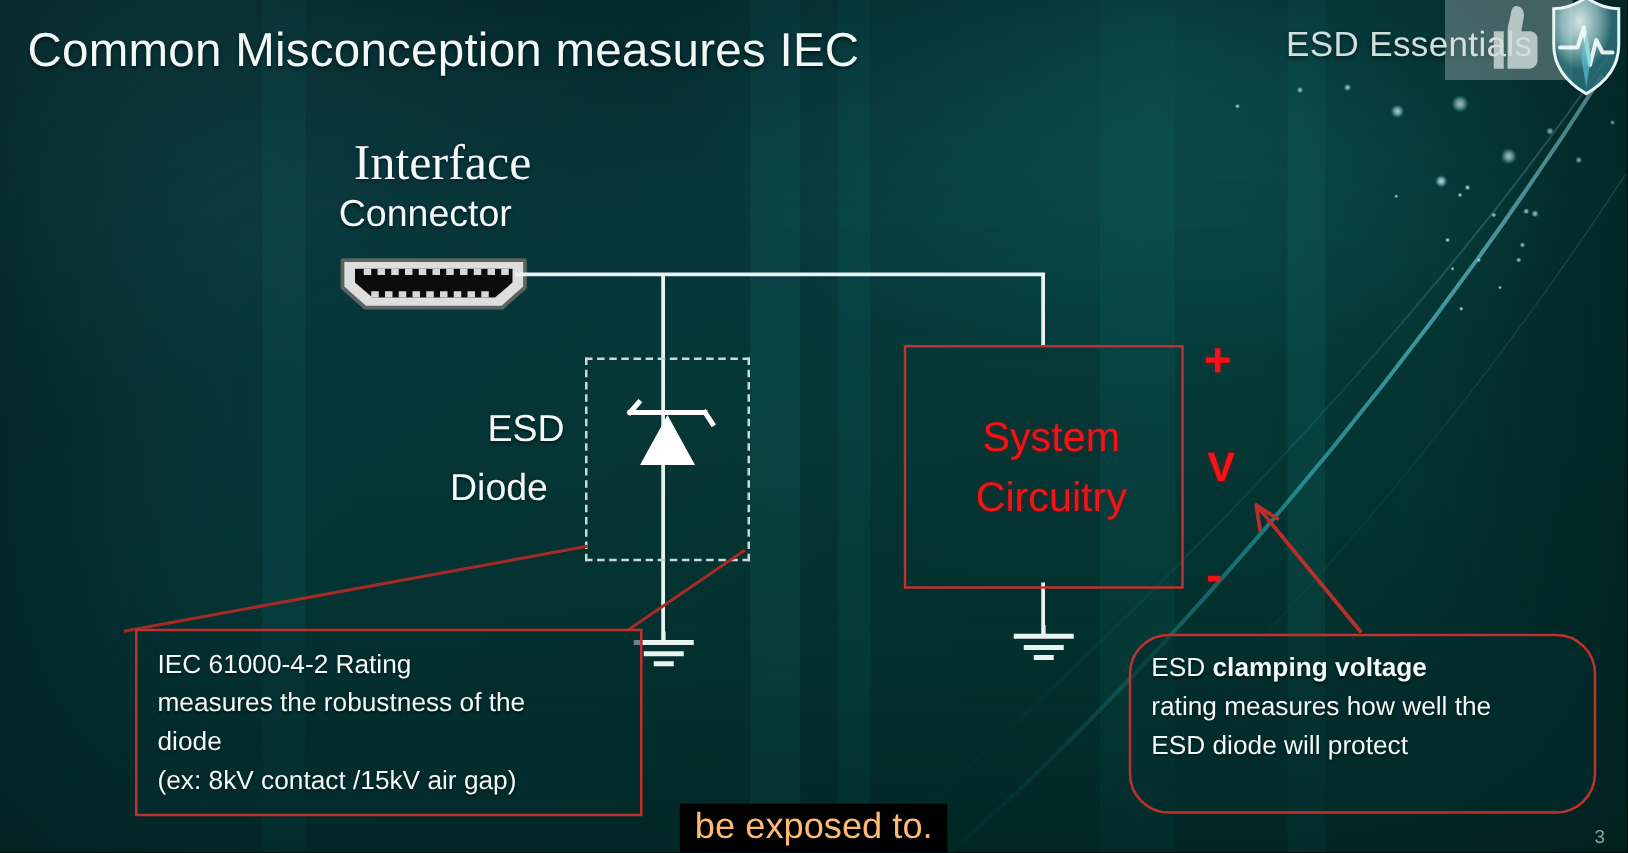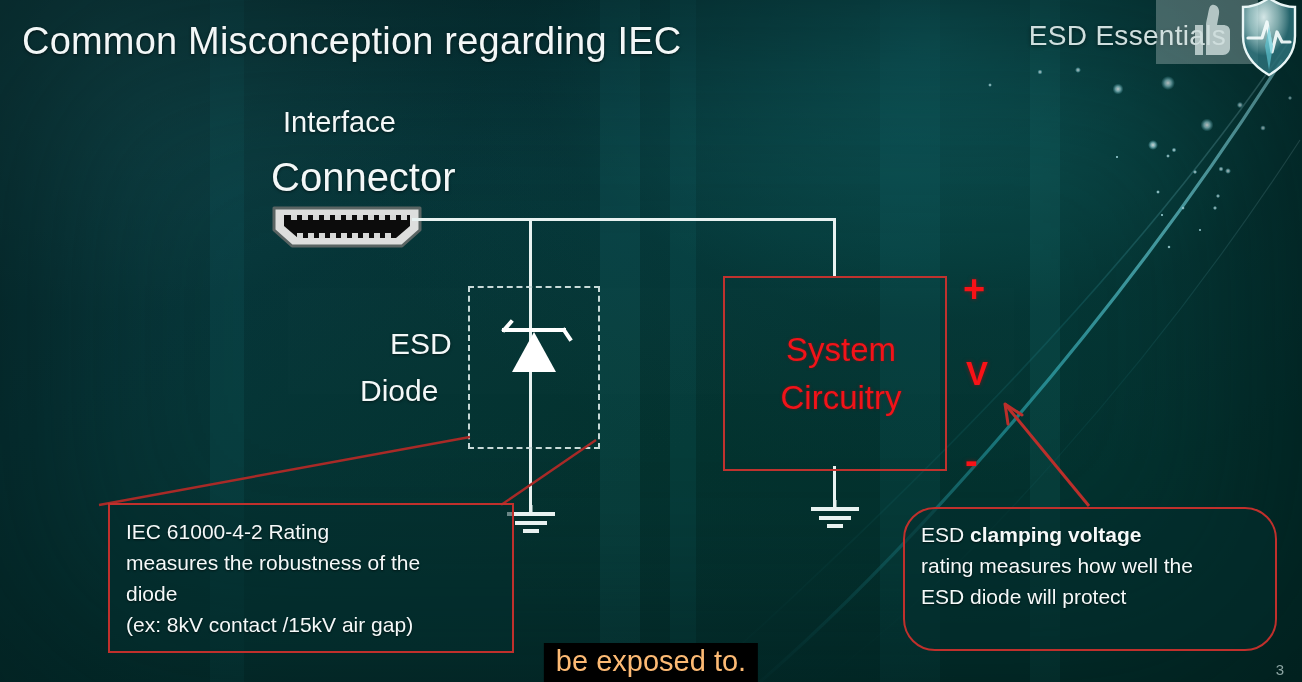--- a/index.html
+++ b/index.html
@@ -67,22 +67,22 @@
   }
 
   
   .diagram-label {
     position: absolute;
     color: #f3f8f8;
     text-shadow: 0 1px 3px rgba(0,0,0,0.55);
     white-space: nowrap;
     text-align: center;
   }
-  #lbl-interface { left: 283px; top: 106px; font-size: 29px; }
-  #lbl-connector { left: 271px; top: 155px; font-size: 40px; }
+  #lbl-interface { left: 283px; top: 106px; font-size: 40px; font-family: Liberation Serif, serif; }
+  #lbl-connector { left: 271px; top: 155px; font-size: 30px; }
   #lbl-esd       { left: 390px; top: 327px; font-size: 30px; }
   #lbl-diode     { left: 360px; top: 374px; font-size: 30px; }
 
   
   #connector {
     position: absolute;
     left: 268px; top: 204px;
     width: 158px; height: 46px;
   }
 
@@ -258,21 +258,21 @@
       <circle cx="1200" cy="230" r="1.6" fill="url(#dotGlow)"></circle>
       <circle cx="1169" cy="247" r="1.8" fill="url(#dotGlow)"></circle>
       <circle cx="1117" cy="157" r="1.6" fill="url(#dotGlow)"></circle>
       <circle cx="990" cy="85" r="2" fill="url(#dotGlow)"></circle>
       <circle cx="1290" cy="98" r="2.2" fill="url(#dotGlow)"></circle>
     </g>
   </svg>
 
   <div class="vignette"></div>
 
-  <div id="title">Common Misconception regarding IEC</div>
+  <div id="title">Common Misconception measures IEC</div>
   <div id="brand">ESD Essentials</div>
 
   <div id="thumb-overlay">
     <svg width="56" height="54" viewBox="0 0 56 54" aria-hidden="true">
       <path d="M16 22 L24 22 L24 52 L16 52 Z" fill="#cfdedd"></path>
       <path d="M27 22 L27 52 L44 52 C48 52 51 49 51 45 L51 28 C51 24 48 22 44 22 L38 22
                L40 11 C41 5 37 1 33 2 C30 3 30 7 29 11 C28 16 27 19 27 22 Z" fill="#cfdedd"></path>
     </svg>
   </div>
 

